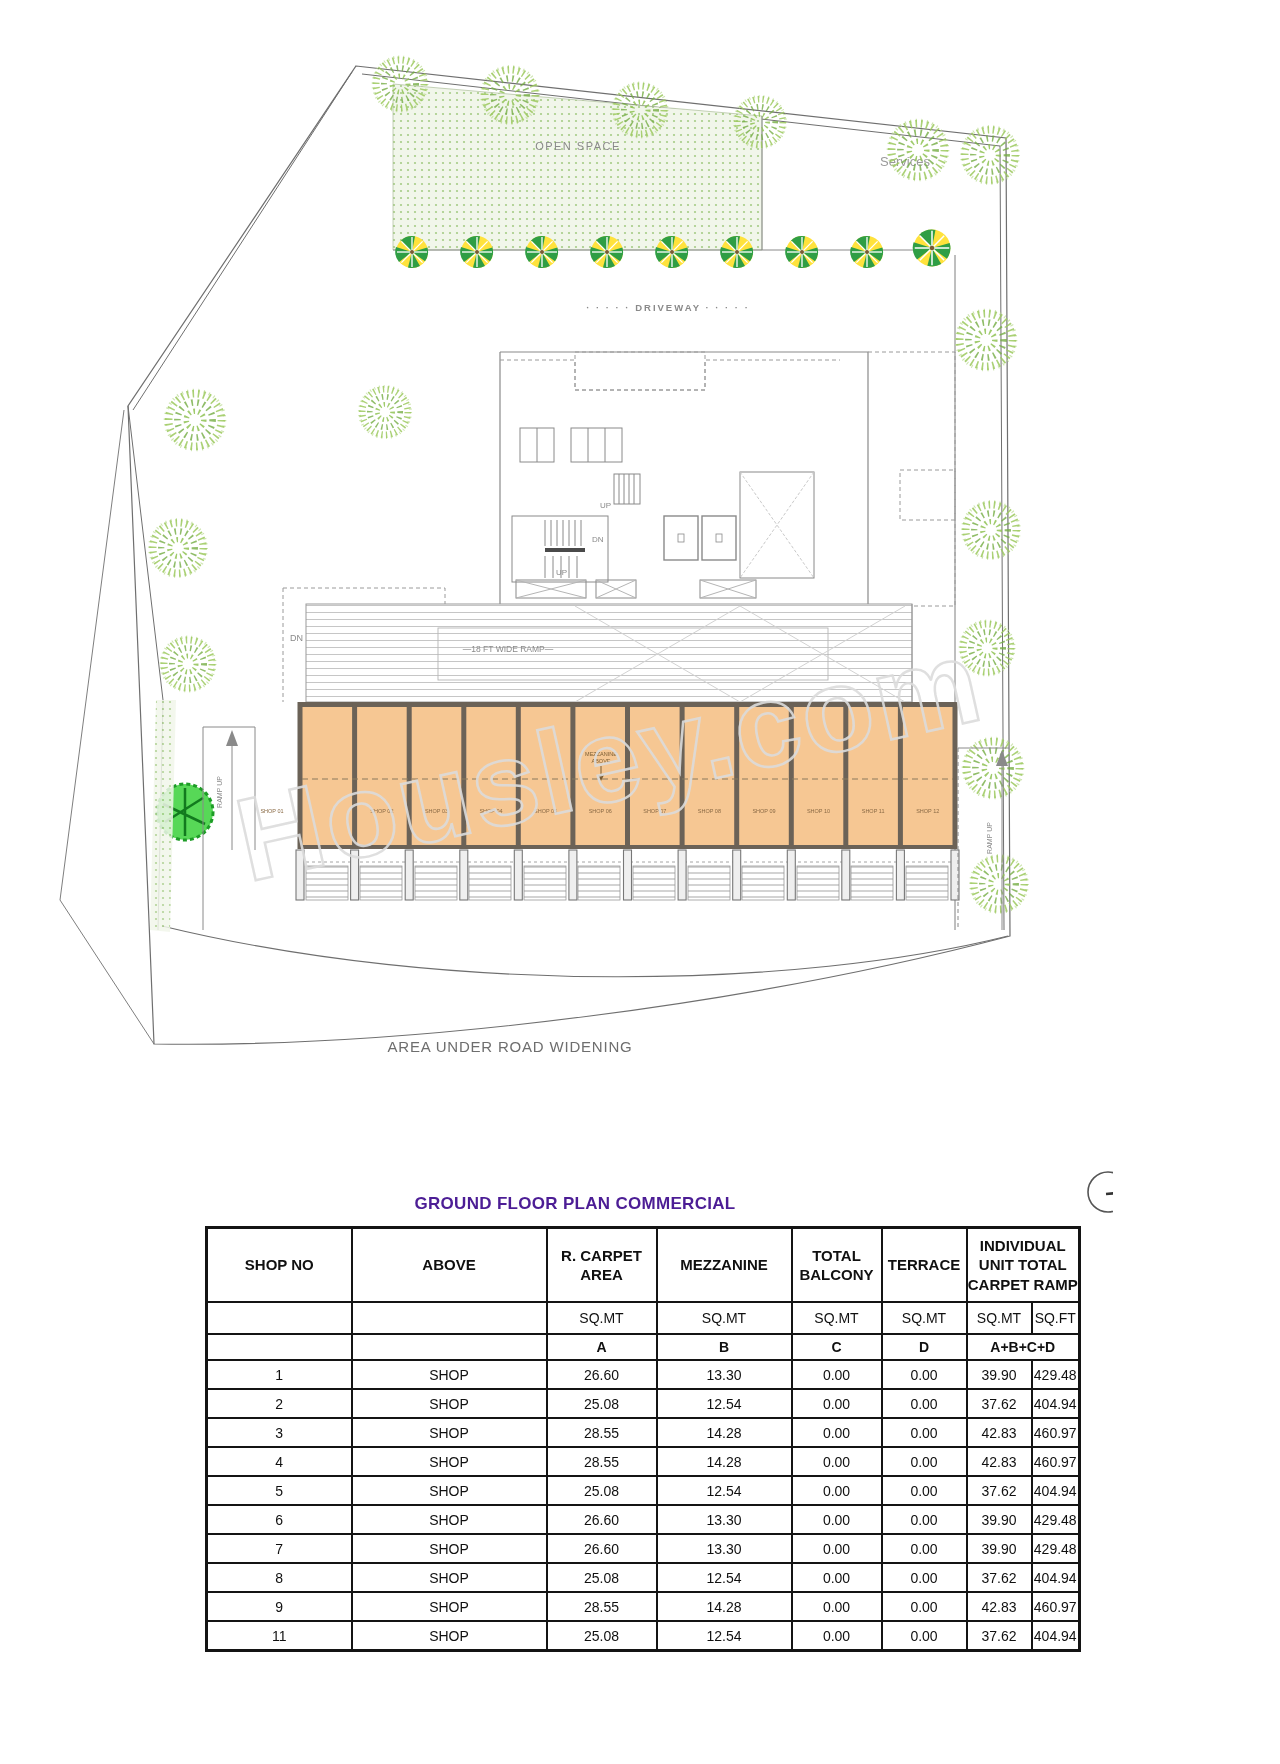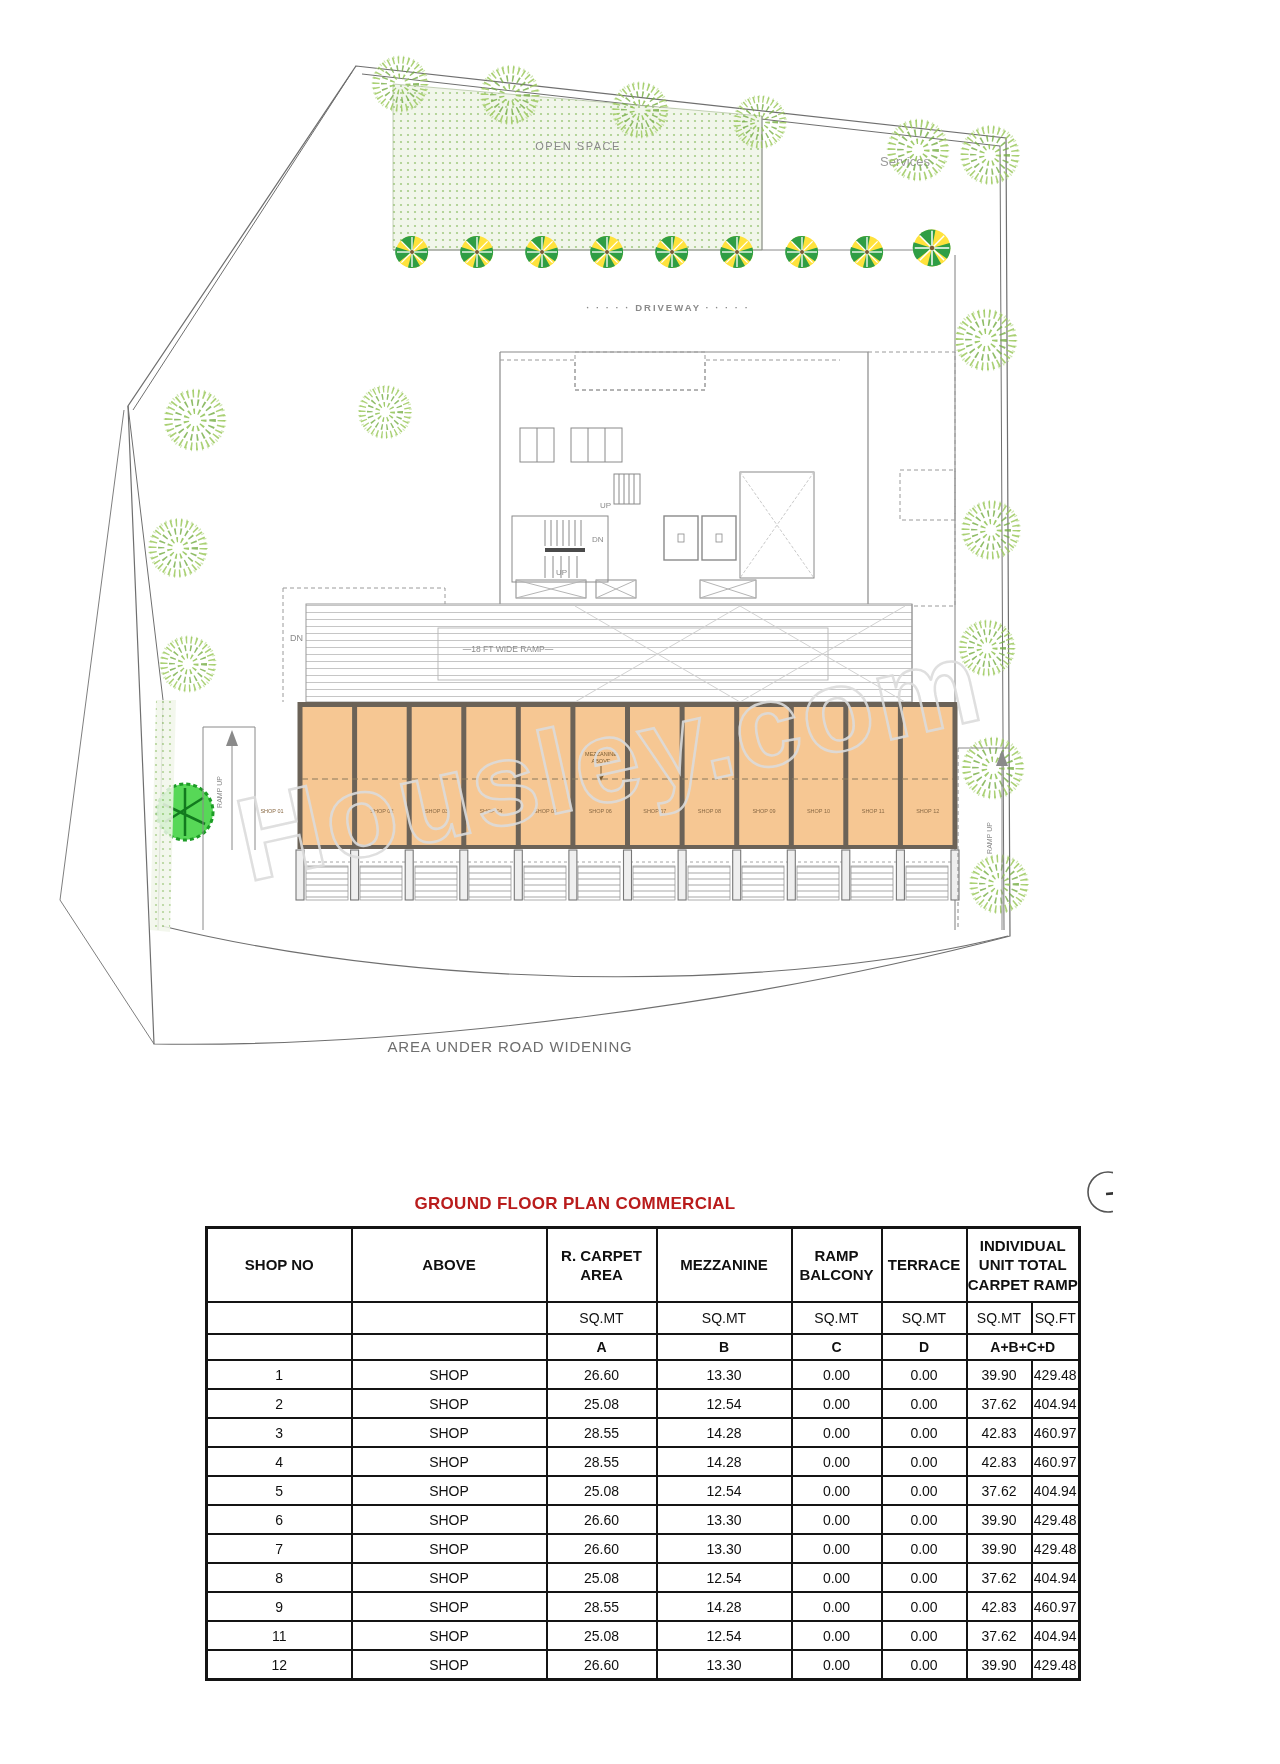--- a/index.html
+++ b/index.html
@@ -1,21 +1,21 @@
 <!DOCTYPE html>
 <html><head>
 <meta charset="utf-8">
 <style>
   html,body{margin:0;padding:0;background:#fff}
   .canvas{position:relative;width:1113px;height:1764px;background:#fff;
           font-family:"Liberation Sans",sans-serif;overflow:hidden}
   svg.plan{position:absolute;left:0;top:0}
   svg.plan text{font-family:"Liberation Sans",sans-serif}
   .plan-title{position:absolute;top:1194px;left:0;width:1150px;text-align:center;
-              font-weight:bold;font-size:17px;color:#b91c1c;letter-spacing:.3px}
+              font-weight:bold;font-size:17px;color:#4c1d95;letter-spacing:.3px}
   table.areas{position:absolute;left:205px;top:1226px;width:873px;border-collapse:collapse;
               table-layout:fixed;color:#101010;border:3px solid #141414}
   table.areas th,table.areas td{border:2px solid #141414;text-align:center;vertical-align:middle;
               padding:0;overflow:hidden}
   tr.h1 th{font-size:15px;font-weight:bold;height:72px;line-height:1.3}
   tr.h2 td{font-size:14px;font-weight:normal;height:30px}
   tr.h3 td{font-size:14px;font-weight:bold;height:24px}
   tr.dr td{font-size:14px;font-weight:normal;height:27px}
 </style>
 </head>
@@ -318,21 +318,21 @@
         <col style="width:85px">
         <col style="width:65px">
         <col style="width:48px">
   </colgroup>
   <tbody>
         <tr class="h1">
     <th>SHOP NO</th>
     <th>ABOVE</th>
     <th>R. CARPET AREA</th>
     <th>MEZZANINE</th>
-    <th>RAMP BALCONY</th>
+    <th>TOTAL BALCONY</th>
     <th>TERRACE</th>
     <th colspan="2">INDIVIDUAL UNIT TOTAL CARPET RAMP</th>
   </tr>
   <tr class="h2">
     <td></td>
     <td></td>
     <td>SQ.MT</td>
     <td>SQ.MT</td>
     <td>SQ.MT</td>
     <td>SQ.MT</td>
@@ -441,26 +441,16 @@
   <tr class="dr">
     <td>11</td>
           <td>SHOP</td>
           <td>25.08</td>
           <td>12.54</td>
           <td>0.00</td>
           <td>0.00</td>
           <td>37.62</td>
           <td>404.94</td>
   </tr>
-  <tr class="dr">
-    <td>12</td>
-          <td>SHOP</td>
-          <td>26.60</td>
-          <td>13.30</td>
-          <td>0.00</td>
-          <td>0.00</td>
-          <td>39.90</td>
-          <td>429.48</td>
-  </tr>
 </tbody>
     </table>
 
 </div>
 
 </body></html>

